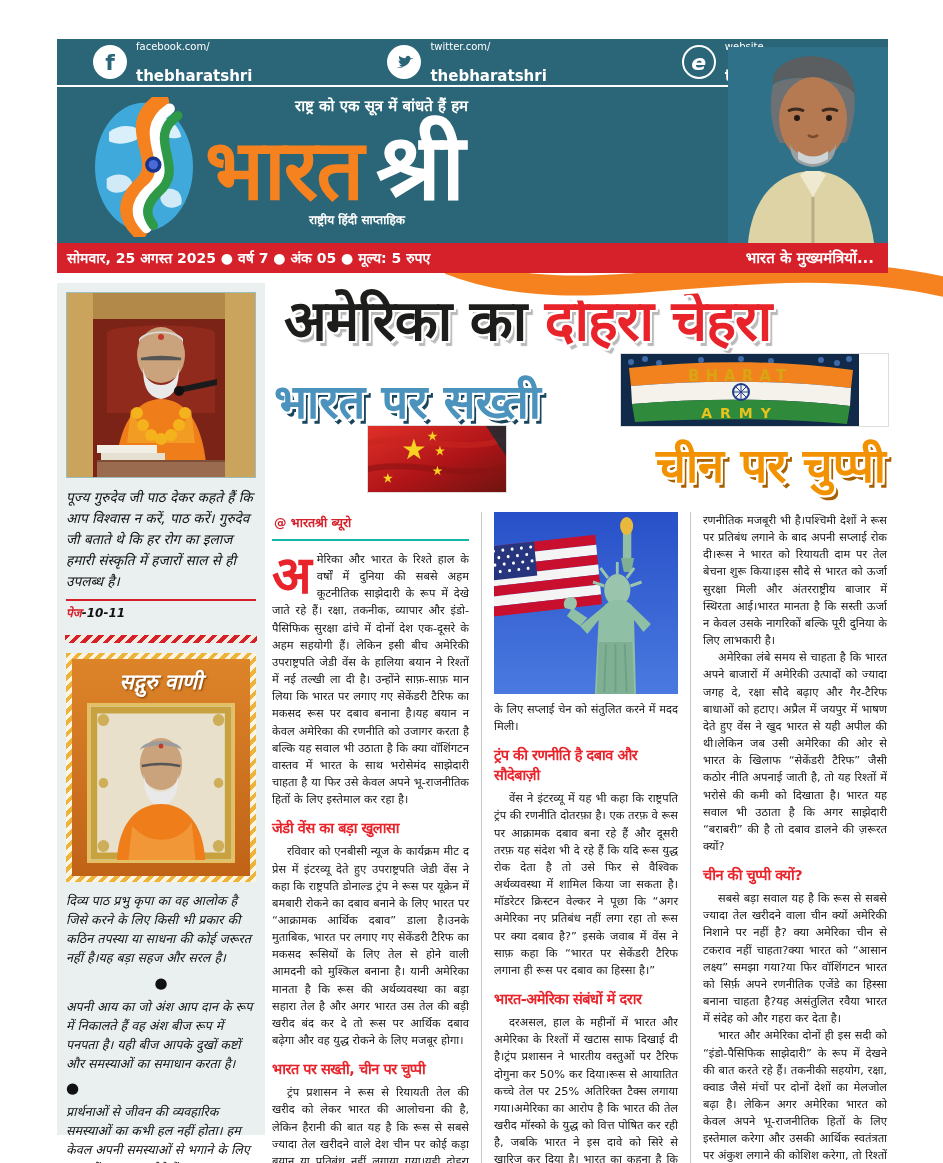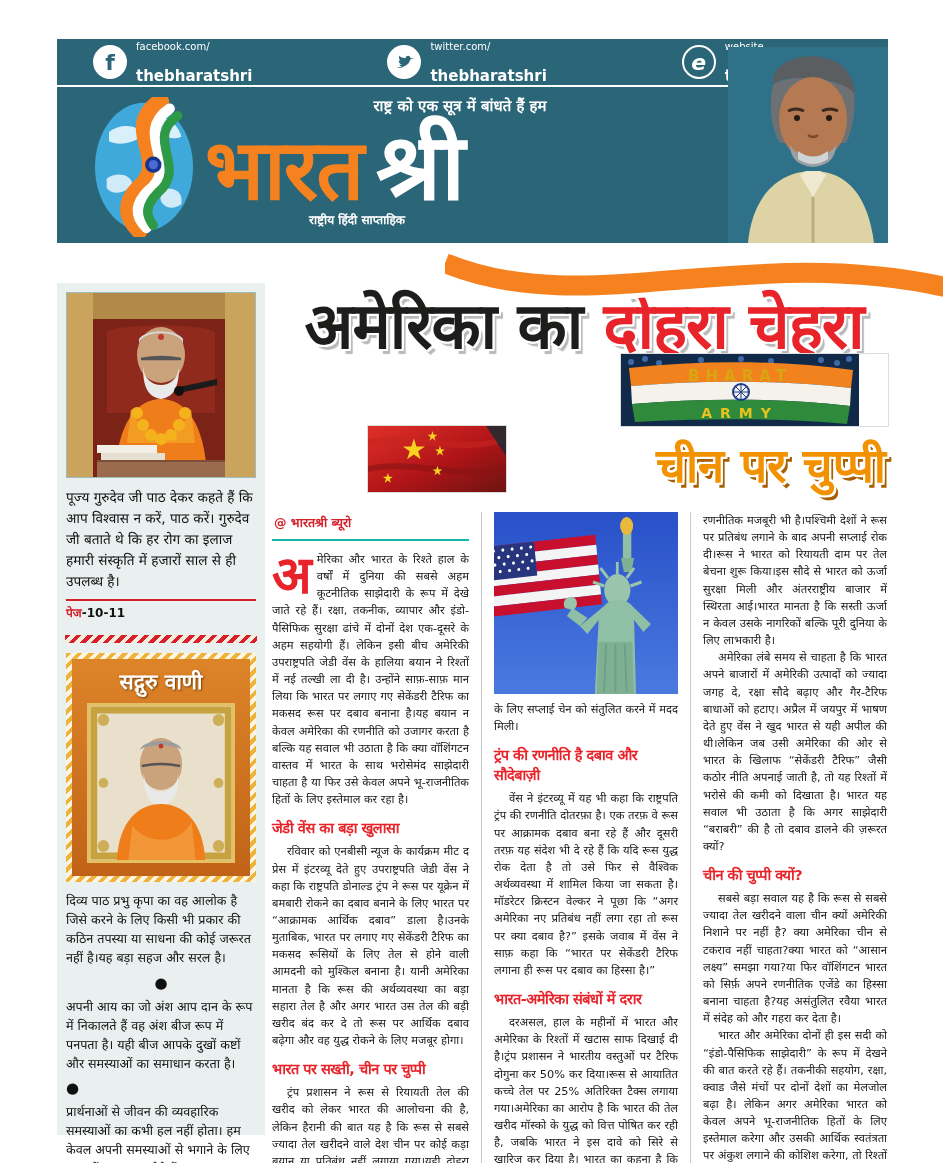--- a/index.html
+++ b/index.html
@@ -7,55 +7,55 @@
   body { font-family:"DejaVu Sans", sans-serif; }
   .page { position:relative; width:943px; height:1163px; background:#ffffff; margin:0 auto; overflow:hidden; }
 
   
   .masthead { position:absolute; left:57px; top:39px; width:831px; height:204px; background:#2b6578; z-index:1; }
   .social-row { position:absolute; left:0; top:0; width:100%; height:48px; border-bottom:2px solid #ffffff; display:flex; align-items:center; padding-left:36px; gap:135px; }
   .social-item { display:flex; align-items:center; gap:9px; color:#fff; }
   .social-icon { width:34px; height:34px; background:#fff; border-radius:50%; display:flex; align-items:center; justify-content:center; color:#2b6578; font-weight:bold; font-size:22px; flex:0 0 auto; }
   .social-text .l1 { font-size:10px; line-height:11px; }
   .social-text .l2 { font-size:15px; font-weight:bold; line-height:16px;margin-top:16px; }
-  .tagline { position:absolute; left:238px; top:56px; width:330px; text-align:center; color:#fff; font-weight:bold; font-size:15px; }
+  .tagline { position:absolute; left:238px; top:56px; width:330px; color:#fff; font-weight:bold; font-size:15px; }
   .brand { position:absolute; left:148px; top:62px; white-space:nowrap; z-index:2; }
   .brand .w1 { font-size:84px; font-weight:800; color:#f5821f; letter-spacing:-2px; }
   .brand .w2 { font-size:92px; font-weight:800; color:#ffffff; margin-left:14px; }
   .subtitle { position:absolute; left:252px; top:172px; color:#fff; font-size:12px; font-weight:bold; z-index:3; }
   .globe { position:absolute; left:28px; top:58px; width:118px; height:140px; z-index:2; }
   .cm-photo { position:absolute; right:0; top:8px; width:160px; height:196px; z-index:4; }
   .swoosh { position:absolute; left:388px; top:196px; width:500px; height:100px; z-index:2; pointer-events:none; }
 
   
   .date-bar { position:absolute; left:57px; top:243px; width:831px; height:30px; background:#d6212b; color:#fff; z-index:1; }
   .date-left { position:absolute; left:10px; top:0; line-height:30px; font-size:14px; font-weight:bold; }
   .date-right { position:absolute; right:14px; top:0; line-height:30px; font-size:15px; font-weight:bold; z-index:5; }
 
   
-  .sidebar { position:absolute; left:57px; top:283px; width:208px; height:852px; background:#e9f0ef; padding:9px 9px 9px 9px; }
+  .sidebar { position:absolute; left:57px; top:283px; width:208px; height:852px; background:#e9f0ef; padding:9px 9px 9px 9px;font-style:italic; }
   .guru1-photo { width:100%; height:186px; display:block; border:1px solid #9dbdbd; }
   .guru1-caption { margin-top:9px; font-size:13.6px; line-height:1.55; color:#101010; font-weight:500; }
   .page-ref-rule { border:none; border-top:2.5px solid #d6212b; margin:7px 0 3px 0; }
   .page-ref { font-size:12px; font-weight:bold; color:#111; }
   .page-ref .pg { color:#d6212b; }
   .zigzag { height:8px; margin:14px -1px 10px -1px; background:repeating-linear-gradient(135deg,#d6212b 0 4px,#f5ece0 4px 8px); }
   .sadguru-frame { background:repeating-linear-gradient(135deg,#eeb33a 0 4px,#fdf4e1 4px 8px); padding:6px; }
   .sadguru-box { background:linear-gradient(180deg,#dd8429,#c06318); padding:8px 10px 12px 10px; text-align:center; }
   .sadguru-title { color:#fff; font-size:21px; font-weight:bold; text-shadow:1px 1px 2px #7a3c00; margin-bottom:8px; }
   .sadguru-photo { width:148px; height:160px; display:inline-block; border:3px solid #e3c063; background:#e9e0ca; }
   .sidebar-paras { margin-top:10px; }
   .sidebar-para { font-size:12.6px; line-height:1.5; color:#101010; font-weight:500; }
   .bullet-sep { font-size:15px; color:#111; margin:6px 0; }
   .bullet-sep.center { text-align:center; }
 
   
   .main { position:absolute; left:272px; top:280px; width:616px; height:880px; }
   .headline-zone { position:relative; width:100%; height:228px; }
-  .hl-1 { position:absolute; left:4px; top:0; width:100%; text-align:center; font-size:64px; font-weight:800; letter-spacing:-1px; white-space:nowrap;
+  .hl-1 { position:absolute; left:12px; top:0; width:100%; font-size:56px; font-weight:800; letter-spacing:-1px; white-space:nowrap;
           color:#1d1d1b; text-shadow:-2px 0 0 #fff,2px 0 0 #fff,0 -2px 0 #fff,0 2px 0 #fff,-2px -2px 0 #fff,2px -2px 0 #fff,-2px 2px 0 #fff,2px 2px 0 #fff,4px 5px 1px #b9b9b9; }
   .hl-1 .red { color:#e8232a; }
   .hl-2 { position:absolute; left:2px; top:88px; font-size:47px; font-weight:800; color:#4b93bd; white-space:nowrap;
           text-shadow:-2px 0 0 #fff,2px 0 0 #fff,0 -2px 0 #fff,0 2px 0 #fff,-2px -2px 0 #fff,2px -2px 0 #fff,-2px 2px 0 #fff,2px 2px 0 #fff,4px 5px 0 #17455e; }
   .hl-3 { position:absolute; right:2px; top:152px; font-size:47px; font-weight:800; color:#f39200; white-space:nowrap;
           text-shadow:-2px 0 0 #fff,2px 0 0 #fff,0 -2px 0 #fff,0 2px 0 #fff,-2px -2px 0 #fff,2px -2px 0 #fff,-2px 2px 0 #fff,2px 2px 0 #fff,4px 5px 0 #a85f00; }
   .img-bharat { position:absolute; right:0; top:74px; width:267px; height:72px; box-shadow:0 0 0 1px #ddd; }
   .img-china { position:absolute; left:96px; top:146px; width:138px; height:66px; box-shadow:0 0 0 1px #ddd; }
 
   
@@ -145,20 +145,24 @@
     </div>
 
     <div class="swoosh">
       <svg viewBox="0 0 500 100" width="500" height="100">
         <path d="M0 28 C140 86 300 8 500 52" stroke="#ffffff" stroke-width="30" fill="none"></path>
         <path d="M0 28 C140 86 300 8 500 52" stroke="#f5821f" stroke-width="20" fill="none"></path>
       </svg>
     </div>
   </div>
 
+  <div class="date-bar">
+    <span class="date-left">सोमवार, 25 अगस्त 2025 ● वर्ष 7 ● अंक 05 ● मूल्य: 5 रुपए</span>
+    <span class="date-right">भारत के मुख्यमंत्रियों...</span>
+  </div>
 
   <div class="sidebar">
     <div class="guru1-photo">
       <svg viewBox="0 0 188 184" width="100%" height="100%" preserveAspectRatio="none">
         <rect width="188" height="184" fill="#7c2318"></rect>
         <rect x="0" y="0" width="26" height="184" fill="#caa35c"></rect>
         <rect x="158" y="0" width="30" height="184" fill="#caa35c"></rect>
         <rect x="26" y="0" width="132" height="26" fill="#b3894a"></rect>
         <path d="M40 40 C40 30 148 30 148 40 L148 120 L40 120 Z" fill="#8f2a1c"></path>
         <ellipse cx="94" cy="62" rx="24" ry="28" fill="#caa27c"></ellipse>
@@ -223,20 +227,21 @@
       <div class="bullet-sep center">●</div>
       <p class="sidebar-para">अपनी आय का जो अंश आप दान के रूप में निकालते हैं वह अंश बीज रूप में पनपता है। यही बीज आपके दुखों कष्टों और समस्याओं का समाधान करता है।</p>
       <div class="bullet-sep">●</div>
       <p class="sidebar-para">प्रार्थनाओं से जीवन की व्यवहारिक समस्याओं का कभी हल नहीं होता। हम केवल अपनी समस्याओं से भगाने के लिए प्रवचनों का सहारा लेते हैं।</p>
     </div>
   </div>
 
   <div class="main">
     <div class="headline-zone">
       <div class="hl-1"><span>अमेरिका का </span><span class="red">दोहरा चेहरा</span></div>
+      <div class="hl-2">भारत पर सख्ती</div>
 
       <div class="img-bharat">
         <svg viewBox="0 0 238 72" width="238" height="72" preserveAspectRatio="none">
           <rect width="238" height="72" fill="#122a4a"></rect>
           <g fill="#3e6aa8">
               <circle cx="10" cy="8" r="3"></circle>
               <circle cx="24" cy="5" r="3"></circle>
               <circle cx="38" cy="9" r="3"></circle>
               <circle cx="200" cy="6" r="3"></circle>
               <circle cx="216" cy="9" r="3"></circle>

